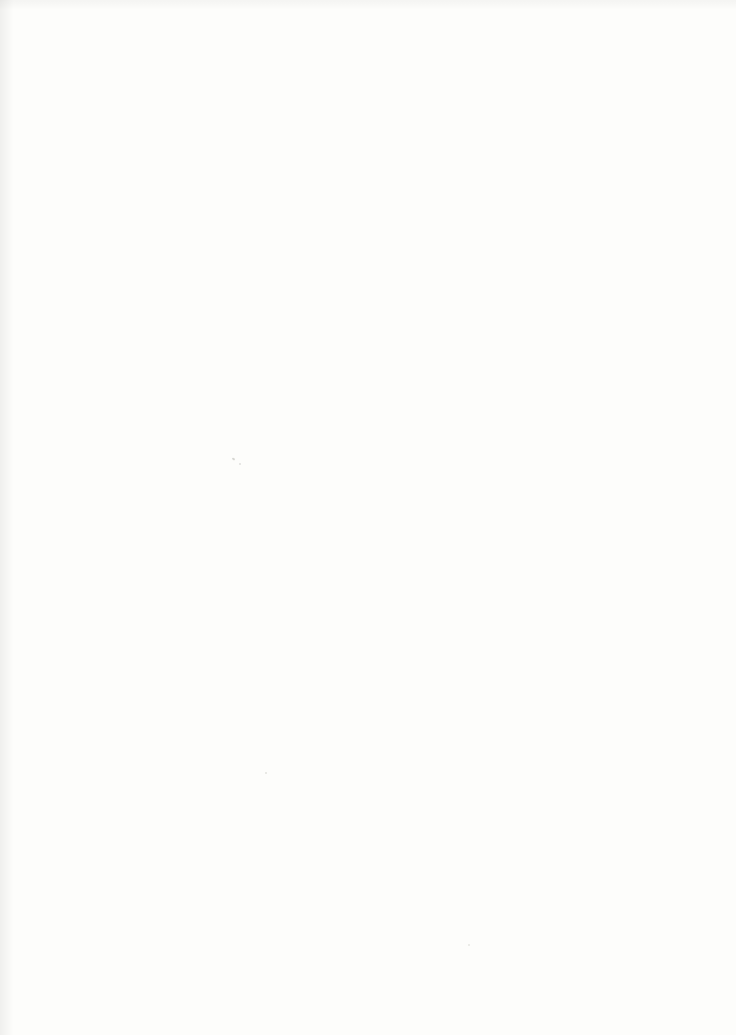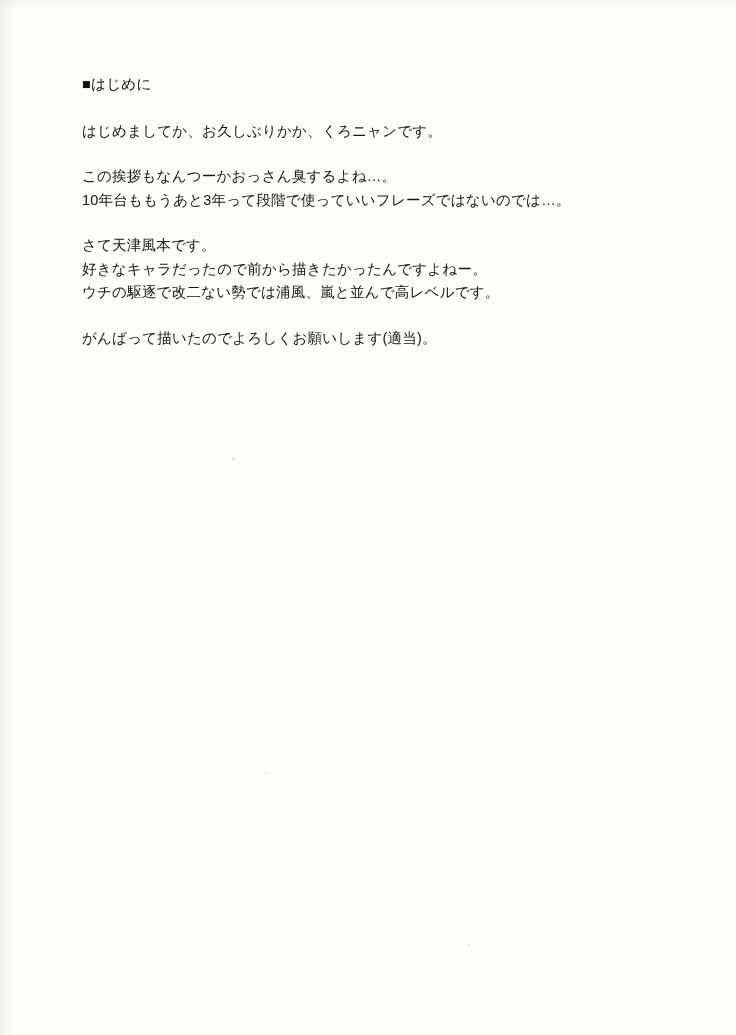--- a/index.html
+++ b/index.html
@@ -72,35 +72,19 @@
   .speck.s1 { left: 232px; top: 458px; width: 3px; height: 2px; transform: rotate(25deg); opacity: .75; }
   .speck.s2 { left: 239px; top: 463px; width: 2px; height: 2px; opacity: .55; }
   .speck.s3 { left: 265px; top: 772px; width: 2px; height: 2px; opacity: .5; }
   .speck.s4 { left: 468px; top: 944px; width: 2px; height: 2px; opacity: .45; }
 </style>
 </head>
 <body>
 
 <div class="page">
 
-  <div class="content">
-
-    <p class="section-heading">■はじめに</p>
-
-    <p class="para">はじめましてか、お久しぶりかか、くろニャンです。</p>
-
-    <p class="para">この挨拶もなんつーかおっさん臭するよね…。
-10年台ももうあと3年って段階で使っていいフレーズではないのでは…。</p>
-
-    <p class="para">さて天津風本です。
-好きなキャラだったので前から描きたかったんですよねー。
-ウチの駆逐で改二ない勢では浦風、嵐と並んで高レベルです。</p>
-
-    <p class="para">がんばって描いたのでよろしくお願いします(適当)。</p>
-
-  </div>
 
   <span class="speck s1"></span>
   <span class="speck s2"></span>
   <span class="speck s3"></span>
   <span class="speck s4"></span>
 
 </div>
 
 </body></html>

